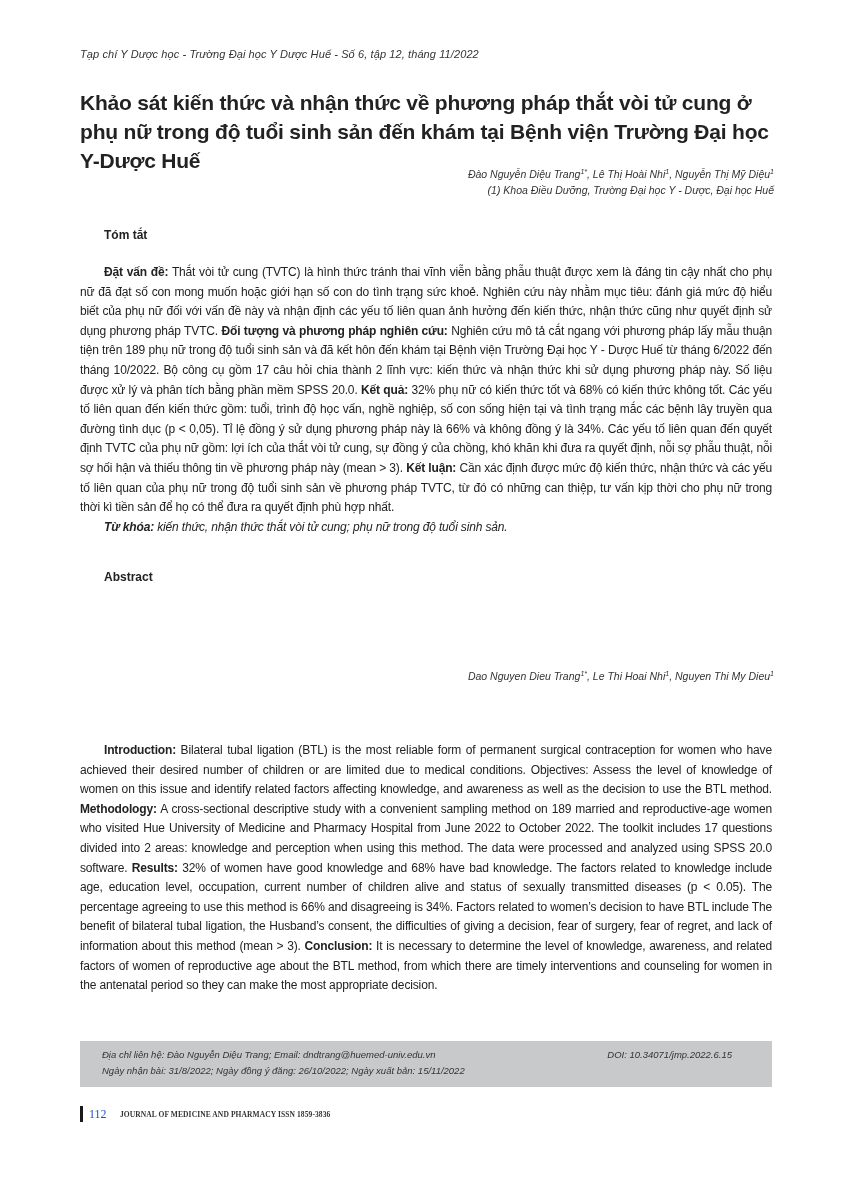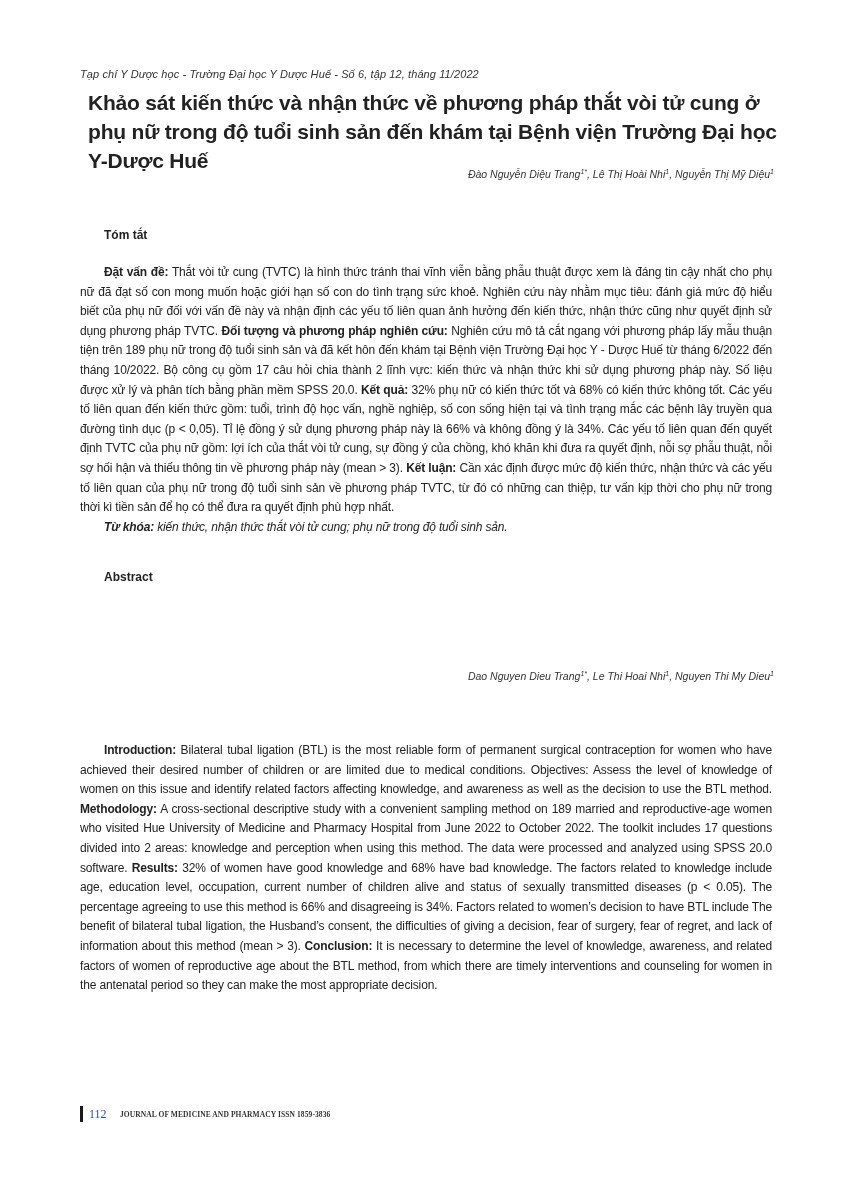--- a/index.html
+++ b/index.html
@@ -1,20 +1,20 @@
 <!DOCTYPE html>
 <html><head>
 <meta charset="utf-8">
 <style>
   html, body { margin: 0; padding: 0; background: #ffffff; }
   body { width: 862px; height: 1185px; position: relative; overflow: hidden;
          font-family: "Liberation Sans", "DejaVu Sans", sans-serif; color: #1c1c1c; }
   .page { position: absolute; left: 0; top: 0; width: 862px; height: 1185px; }
-  .running-head { position: absolute; left: 80px; top: 48px; font-size: 11px; font-style: italic; color: #333; letter-spacing: 0.1px; margin-top: 20px; }
-  .title-vn { position: absolute; left: 88px; top: 88px; width: 700px; font-size: 21px; font-weight: bold; line-height: 29px; color: #222; letter-spacing: -0.2px; }
+  .running-head { position: absolute; left: 80px; top: 48px; font-size: 11px; font-style: italic; color: #333; letter-spacing: 0.1px; }
+  .title-vn { position: absolute; left: 80px; top: 88px; width: 700px; font-size: 21px; font-weight: bold; line-height: 29px; color: #222; letter-spacing: -0.2px; }
   .authors { position: absolute; right: 88px; text-align: right; font-size: 10.5px; font-style: italic; color: #333; line-height: 16px; }
   .authors-vn { top: 166px; }
   .authors-en { top: 668px; }
   sup { font-size: 7px; vertical-align: super; line-height: 0; }
   .section-label { position: absolute; font-size: 12px; font-weight: bold; color: #222; }
   .label-tomtat { left: 104px; top: 228px; }
   .label-abstract { left: 104px; top: 570px; }
   .body-text { position: absolute; left: 80px; width: 692px; font-size: 12px; line-height: 19.6px; text-align: justify; color: #222; letter-spacing: -0.15px; margin-top: 20px; }
   .body-text p { margin: 0; text-indent: 24px; }
   .body-vn { top: 243px; }
@@ -40,20 +40,21 @@
   <div class="running-head">Tạp chí Y Dược học - Trường Đại học Y Dược Huế - Số 6, tập 12, tháng 11/2022</div>
 
   <div class="title-vn">Khảo sát kiến thức và nhận thức về phương pháp thắt vòi tử cung ở phụ nữ trong độ tuổi sinh sản đến khám tại Bệnh viện Trường Đại học Y-Dược Huế</div>
 
   <div class="authors authors-vn">
     <div>
       <span>Đào Nguyễn Diệu Trang</span><sup>1*</sup>,
       <span>Lê Thị Hoài Nhi</span><sup>1</sup>,
       <span>Nguyễn Thị Mỹ Diệu</span><sup>1</sup>
     </div>
+    <div>(1) Khoa Điều Dưỡng, Trường Đại học Y - Dược, Đại học Huế</div>
   </div>
 
   <div class="section-label label-tomtat">Tóm tắt</div>
 
   <div class="body-text body-vn">
     <p><span class="b">Đặt vấn đề:</span><span> Thắt vòi tử cung (TVTC) là hình thức tránh thai vĩnh viễn bằng phẫu thuật được xem là đáng tin cậy nhất cho phụ nữ đã đạt số con mong muốn hoặc giới hạn số con do tình trạng sức khoẻ. Nghiên cứu này nhằm mục tiêu: đánh giá mức độ hiểu biết của phụ nữ đối với vấn đề này và nhận định các yếu tố liên quan ảnh hưởng đến kiến thức, nhận thức cũng như quyết định sử dụng phương pháp TVTC. </span><span class="b">Đối tượng và phương pháp nghiên cứu:</span><span> Nghiên cứu mô tả cắt ngang với phương pháp lấy mẫu thuận tiện trên 189 phụ nữ trong độ tuổi sinh sản và đã kết hôn đến khám tại Bệnh viện Trường Đại học Y - Dược Huế từ tháng 6/2022 đến tháng 10/2022. Bộ công cụ gồm 17 câu hỏi chia thành 2 lĩnh vực: kiến thức và nhận thức khi sử dụng phương pháp này. Số liệu được xử lý và phân tích bằng phần mềm SPSS 20.0. </span><span class="b">Kết quả:</span><span> 32% phụ nữ có kiến thức tốt và 68% có kiến thức không tốt. Các yếu tố liên quan đến kiến thức gồm: tuổi, trình độ học vấn, nghề nghiệp, số con sống hiện tại và tình trạng mắc các bệnh lây truyền qua đường tình dục (p &lt; 0,05). Tỉ lệ đồng ý sử dụng phương pháp này là 66% và không đồng ý là 34%. Các yếu tố liên quan đến quyết định TVTC của phụ nữ gồm: lợi ích của thắt vòi tử cung, sự đồng ý của chồng, khó khăn khi đưa ra quyết định, nỗi sợ phẫu thuật, nỗi sợ hối hận và thiếu thông tin về phương pháp này (mean &gt; 3). </span><span class="b">Kết luận:</span><span> Cần xác định được mức độ kiến thức, nhận thức và các yếu tố liên quan của phụ nữ trong độ tuổi sinh sản về phương pháp TVTC, từ đó có những can thiệp, tư vấn kịp thời cho phụ nữ trong thời kì tiền sản để họ có thể đưa ra quyết định phù hợp nhất.</span></p>
     <p><span class="kw-label">Từ khóa:</span><span class="kw-text"> kiến thức, nhận thức thắt vòi tử cung; phụ nữ trong độ tuổi sinh sản.</span></p>
   </div>
 
   <div class="section-label label-abstract">Abstract</div>
@@ -64,18 +65,23 @@
       <span>Dao Nguyen Dieu Trang</span><sup>1*</sup>,
       <span>Le Thi Hoai Nhi</span><sup>1</sup>,
       <span>Nguyen Thi My Dieu</span><sup>1</sup>
     </div>
   </div>
 
   <div class="body-text body-en">
     <p><span class="b">Introduction:</span><span> Bilateral tubal ligation (BTL) is the most reliable form of permanent surgical contraception for women who have achieved their desired number of children or are limited due to medical conditions. Objectives: Assess the level of knowledge of women on this issue and identify related factors affecting knowledge, and awareness as well as the decision to use the BTL method. </span><span class="b">Methodology:</span><span> A cross-sectional descriptive study with a convenient sampling method on 189 married and reproductive-age women who visited Hue University of Medicine and Pharmacy Hospital from June 2022 to October 2022. The toolkit includes 17 questions divided into 2 areas: knowledge and perception when using this method. The data were processed and analyzed using SPSS 20.0 software. </span><span class="b">Results:</span><span> 32% of women have good knowledge and 68% have bad knowledge. The factors related to knowledge include age, education level, occupation, current number of children alive and status of sexually transmitted diseases (p &lt; 0.05). The percentage agreeing to use this method is 66% and disagreeing is 34%. Factors related to women’s decision to have BTL include The benefit of bilateral tubal ligation, the Husband’s consent, the difficulties of giving a decision, fear of surgery, fear of regret, and lack of information about this method (mean &gt; 3). </span><span class="b">Conclusion:</span><span> It is necessary to determine the level of knowledge, awareness, and related factors of women of reproductive age about the BTL method, from which there are timely interventions and counseling for women in the antenatal period so they can make the most appropriate decision.</span></p>
   </div>
 
+  <div class="footer-box">
+    <div class="footer-line footer-line-1">Địa chỉ liên hệ: Đào Nguyễn Diệu Trang; Email: dndtrang@huemed-univ.edu.vn</div>
+    <div class="footer-line footer-line-2">Ngày nhận bài: 31/8/2022; Ngày đồng ý đăng: 26/10/2022; Ngày xuất bản: 15/11/2022</div>
+    <div class="footer-doi">DOI: 10.34071/jmp.2022.6.15</div>
+  </div>
 
   <div class="page-rule"></div>
   <div class="page-number">112</div>
   <div class="journal-name">JOURNAL OF MEDICINE AND PHARMACY ISSN 1859-3836</div>
 
 </div>
 
 </body></html>

